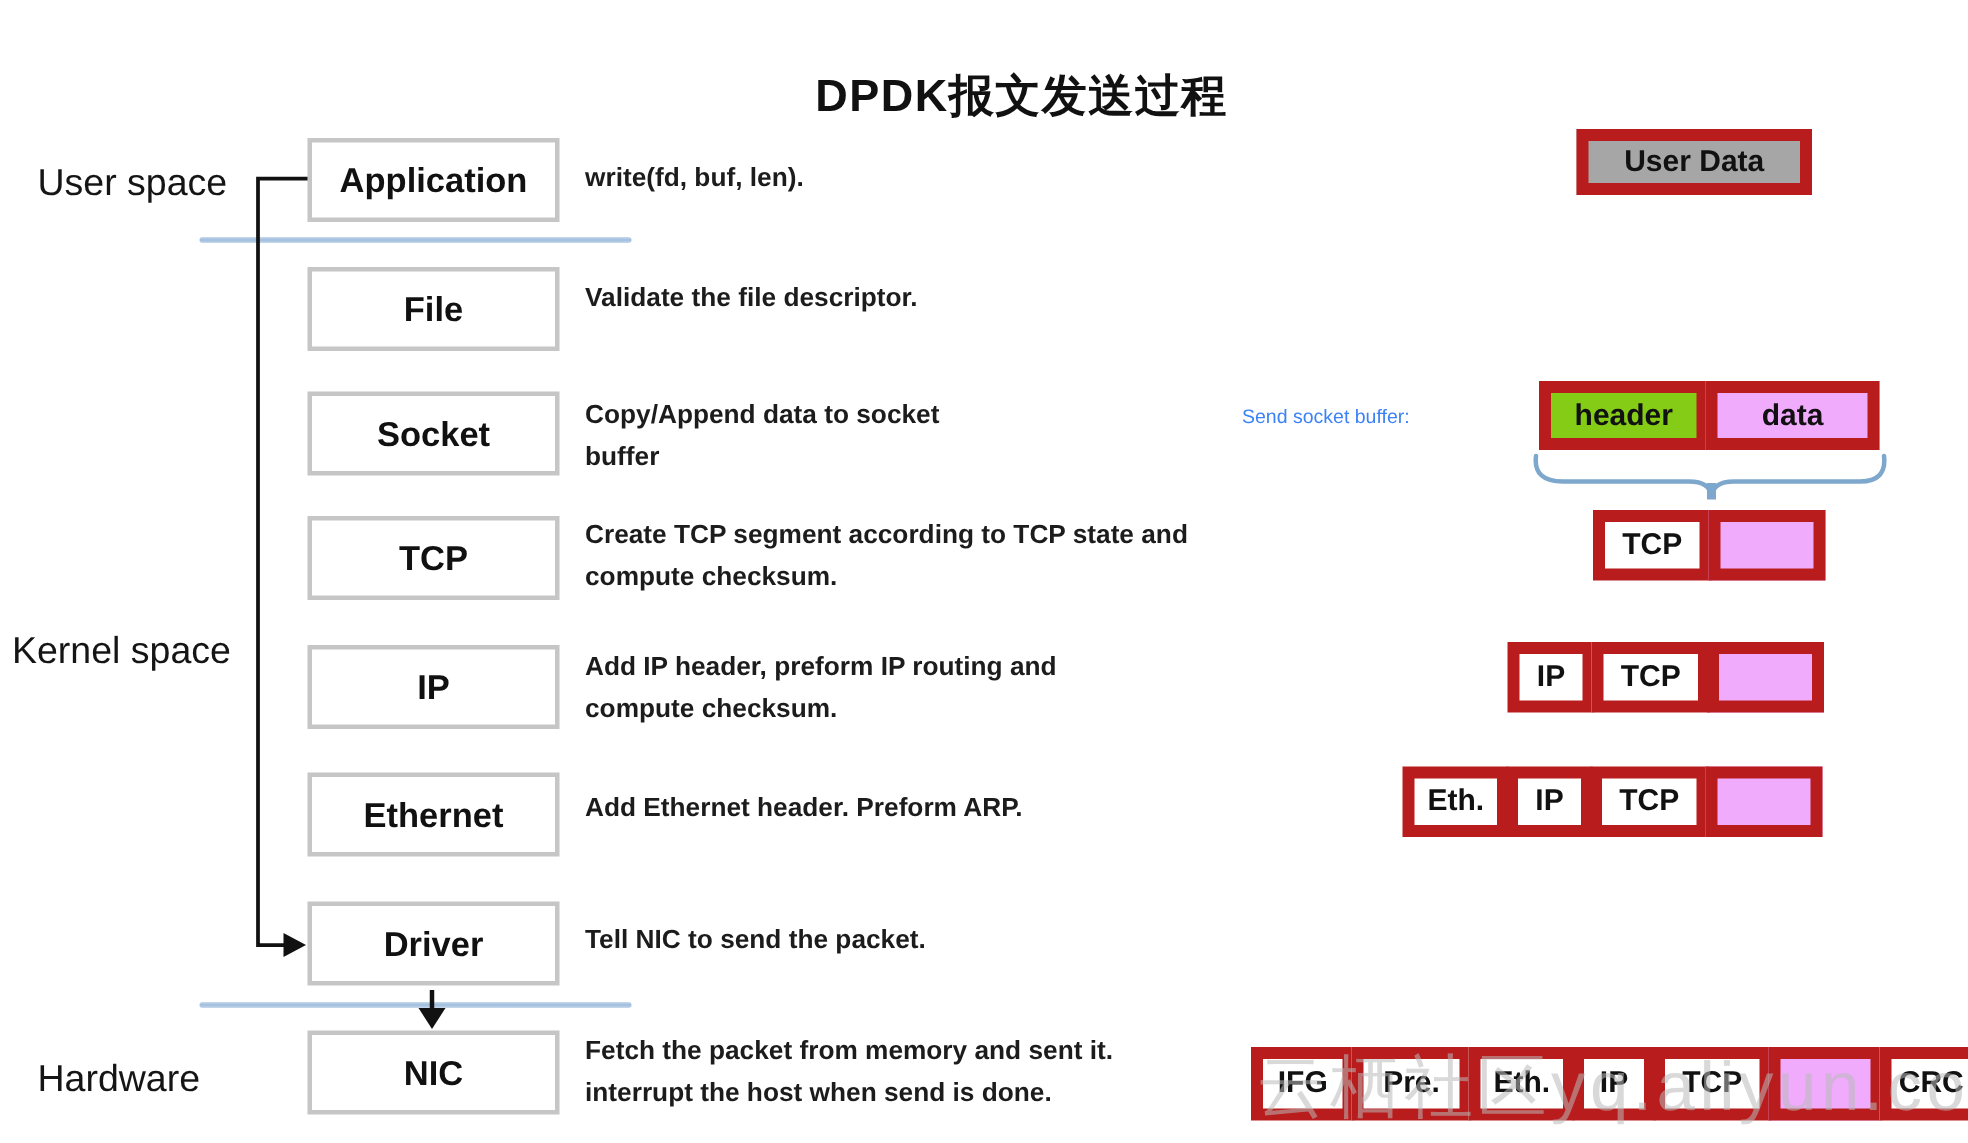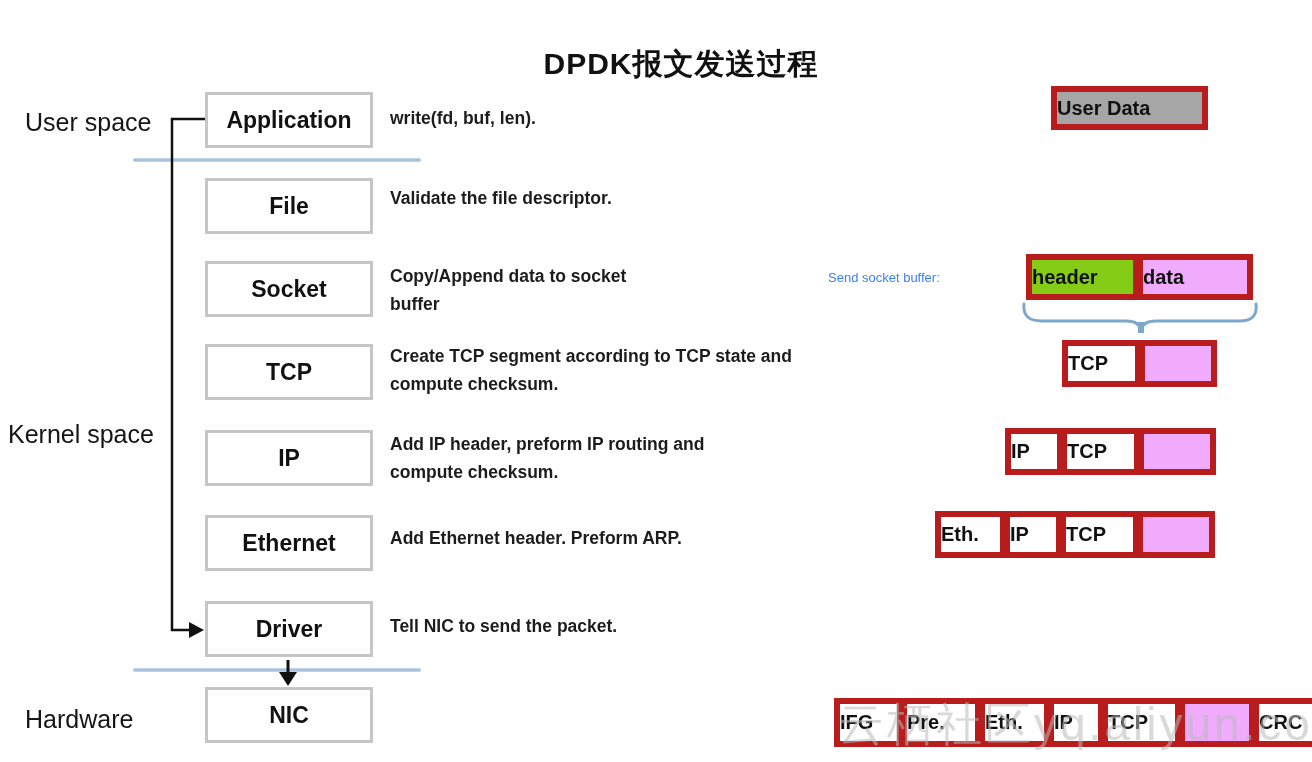--- a/index.html
+++ b/index.html
@@ -21,22 +21,22 @@
   }
   .layer-desc{
     left:390px;font-size:17.5px;line-height:28px;font-weight:600;color:#1c1c1c;
   }
   .blue-sep{
     height:4px;background:linear-gradient(#c9daec,#9dbcdc,#c9daec);
     border-radius:2px;
   }
   .pkt-row{display:flex;}
   .pcell{
-    border:6px solid #b91c1c;box-sizing:border-box;margin-left:-2px;
-    display:flex;align-items:center;
+    border:8px solid #b91c1c;box-sizing:border-box;margin-left:-2px;
+    display:flex;align-items:center;justify-content:center;
     font-size:20px;font-weight:600;color:#111;background:#ffffff;
   }
   .pcell:first-child{margin-left:0;}
   .pcell.light{background:#84cc16;}
   .pcell.mid{background:#f0abfc;}
   .pcell.udata{background:#a6a6a6;}
   .send-label{font-size:13px;font-weight:400;color:#3b82f6;white-space:nowrap;}
   #overlay{left:0;top:0;pointer-events:none;}
   .watermark{
     left:838px;top:694px;font-size:46px;font-weight:400;letter-spacing:3px;
@@ -82,20 +82,21 @@
       <span>NIC</span>
     </div>
 
   <div class="abs layer-desc" style="top:104px;width:430px;">write(fd, buf, len).</div>
   <div class="abs layer-desc" style="top:184px;width:430px;">Validate the file descriptor.</div>
   <div class="abs layer-desc" style="top:262px;width:250px;">Copy/Append data to socket buffer</div>
   <div class="abs layer-desc" style="top:342px;width:410px;">Create TCP segment according to TCP state and compute checksum.</div>
   <div class="abs layer-desc" style="top:430px;width:365px;">Add IP header, preform IP routing and compute checksum.</div>
   <div class="abs layer-desc" style="top:524px;width:430px;">Add Ethernet header. Preform ARP.</div>
   <div class="abs layer-desc" style="top:612px;width:430px;">Tell NIC to send the packet.</div>
+  <div class="abs layer-desc" style="top:686px;width:372px;">Fetch the packet from memory and sent it. interrupt the host when send is done.</div>
 
   <div class="abs pcell udata" style="left:1053px;top:86px;width:157px;height:44px;">
     <span>User Data</span>
   </div>
 
   <div class="abs send-label" style="left:828px;top:270px;">Send socket buffer:</div>
 
   <div class="abs pkt-row" style="left:1026px;top:254px;">
     <div class="pcell light" style="width:113px;height:46px;">header</div>
     <div class="pcell mid" style="width:116px;height:46px;">data</div>

